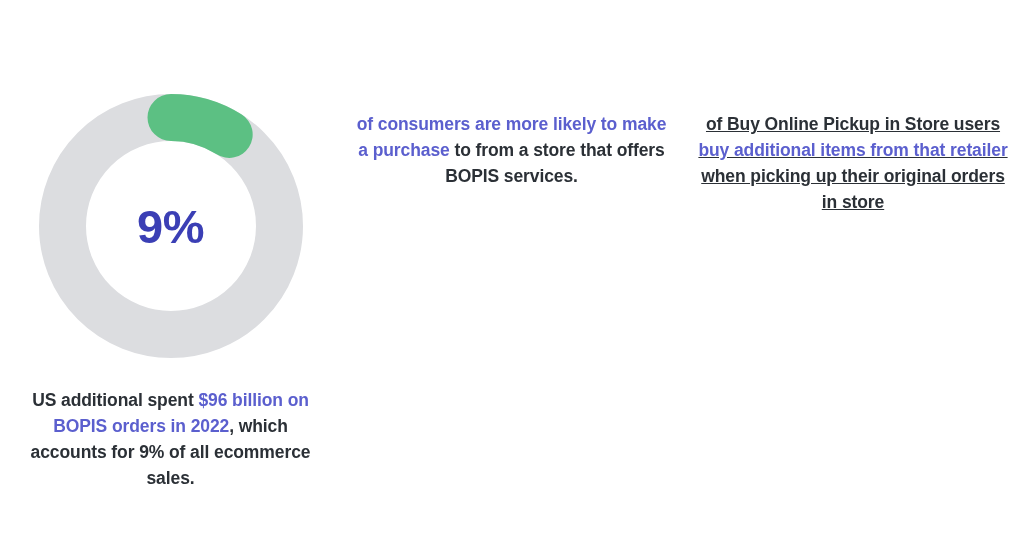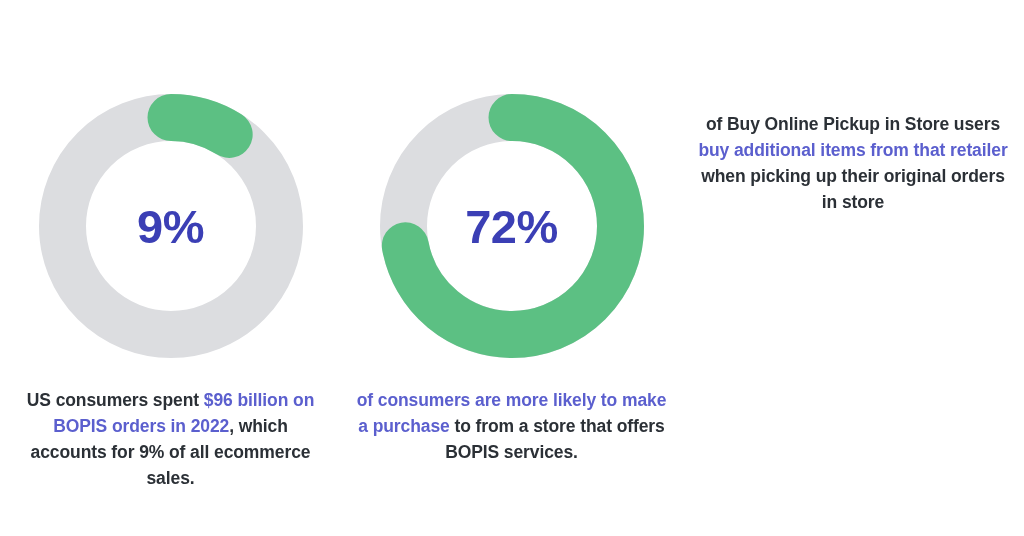--- a/index.html
+++ b/index.html
@@ -86,50 +86,43 @@
     margin-top: 24px;
     width: 300px;
     text-align: center;
     font-size: 17.5px;
     font-weight: 700;
     line-height: 1.48;
     color: #2b3036;
     letter-spacing: -0.1px;
   }
   .panel-2 .caption { width: 310px; }
-  .panel-3 .caption { width: 312px; }
+  .panel-3 .caption { width: 312px; text-decoration: underline; }
 
   .hl {
     color: #5b5fce;
   }
 </style>
 </head>
 <body>
 
 <div class="infographic">
 
   <div class="stat-panel panel-1">
     <div class="donut-wrap">
       <svg class="donut-svg" viewBox="0 0 276 276">
         <circle class="donut-track" cx="138" cy="138" r="108.5" style="stroke: rgb(220, 221, 224);"></circle>
         <circle class="donut-value" cx="138" cy="138" r="108.5" transform="rotate(-90 138 138)" style="stroke-dasharray: 61.3553, 620.37; stroke-dashoffset: 0; stroke: rgb(92, 192, 131);"></circle>
       </svg>
       <div class="donut-label">9%</div>
     </div>
-    <div class="caption"><span>US consumers spent </span><span class="hl">$96 billion on BOPIS orders in 2022</span><span>, which accounts for 9% of all ecommerce sales.</span></div>
+    <div class="caption"><span>US additional spent </span><span class="hl">$96 billion on BOPIS orders in 2022</span><span>, which accounts for 9% of all ecommerce sales.</span></div>
   </div>
 
   <div class="stat-panel panel-2">
-    <div class="donut-wrap">
-      <svg class="donut-svg" viewBox="0 0 276 276">
-        <circle class="donut-track" cx="138" cy="138" r="108.5" style="stroke: rgb(220, 221, 224);"></circle>
-        <circle class="donut-value" cx="138" cy="138" r="108.5" transform="rotate(-90 138 138)" style="stroke-dasharray: 490.842, 190.883; stroke-dashoffset: 0; stroke: rgb(92, 192, 131);"></circle>
-      </svg>
-      <div class="donut-label">72%</div>
-    </div>
     <div class="caption"><span class="hl">of consumers are more likely to make a purchase</span><span> to from a store that offers BOPIS services.</span></div>
   </div>
 
   <div class="stat-panel panel-3">
     <div class="caption"><span>of Buy Online Pickup in Store users </span><span class="hl">buy additional items from that retailer</span><span> when picking up their original orders in store</span></div>
   </div>
 
 </div>
 
 </body></html>

